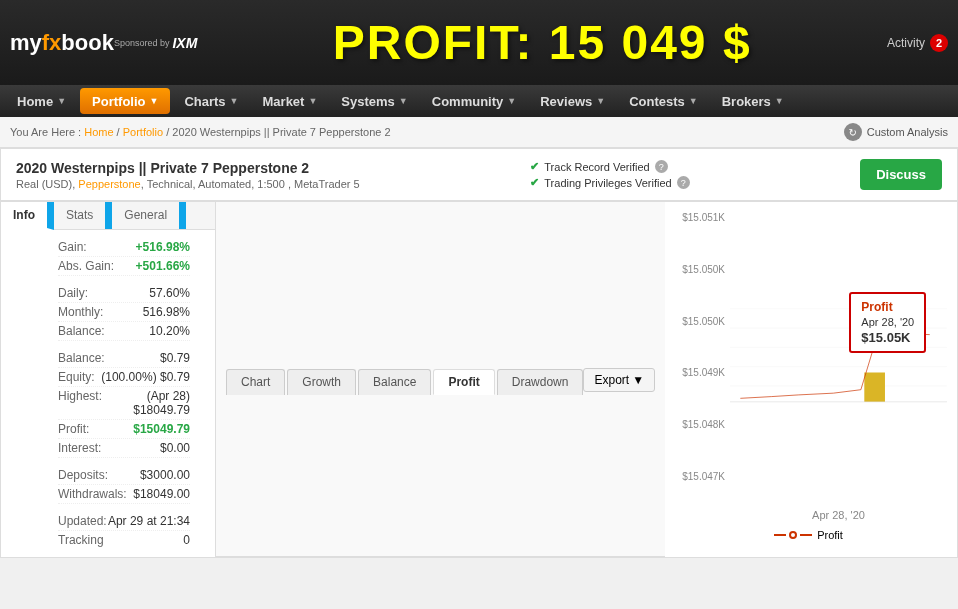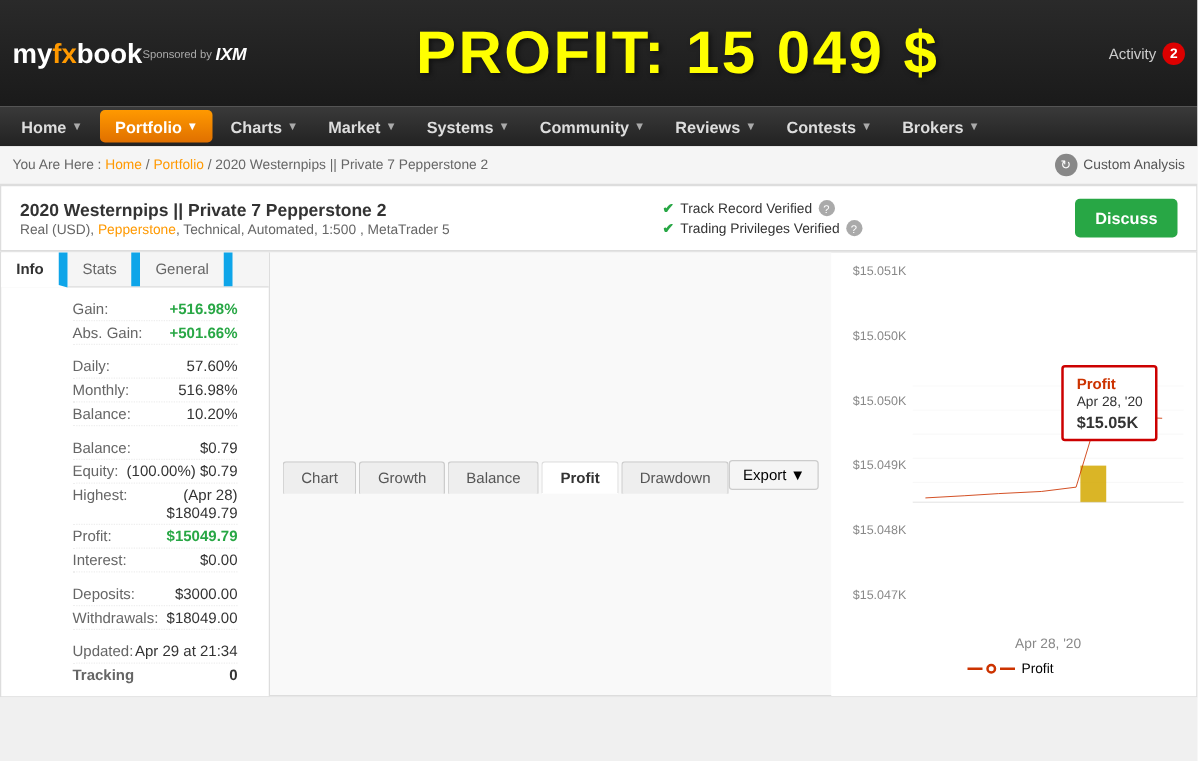--- a/index.html
+++ b/index.html
@@ -190,21 +190,21 @@
     .stats-table {
       padding: 8px 25px;
       margin-left: 32px;
     }
     .stat-row {
       display: flex;
       justify-content: space-between;
       padding: 2px 0;
       border-bottom: 1px dotted #eee;
     }
-    .stat-row.no-border { border-bottom: none; font-weight: bold; }
+    .stat-row.no-border { border-bottom: none; }
     .stat-label { color: #666; }
     .stat-value { color: #333; text-align: right; }
     .stat-value.green { color: #28a745; font-weight: bold; }
     .stat-value.profit-val { color: #28a745; font-weight: bold; }
     .stat-spacer { height: 8px; }
 
     
     .right-panel {
       flex: 1;
       display: flex;

